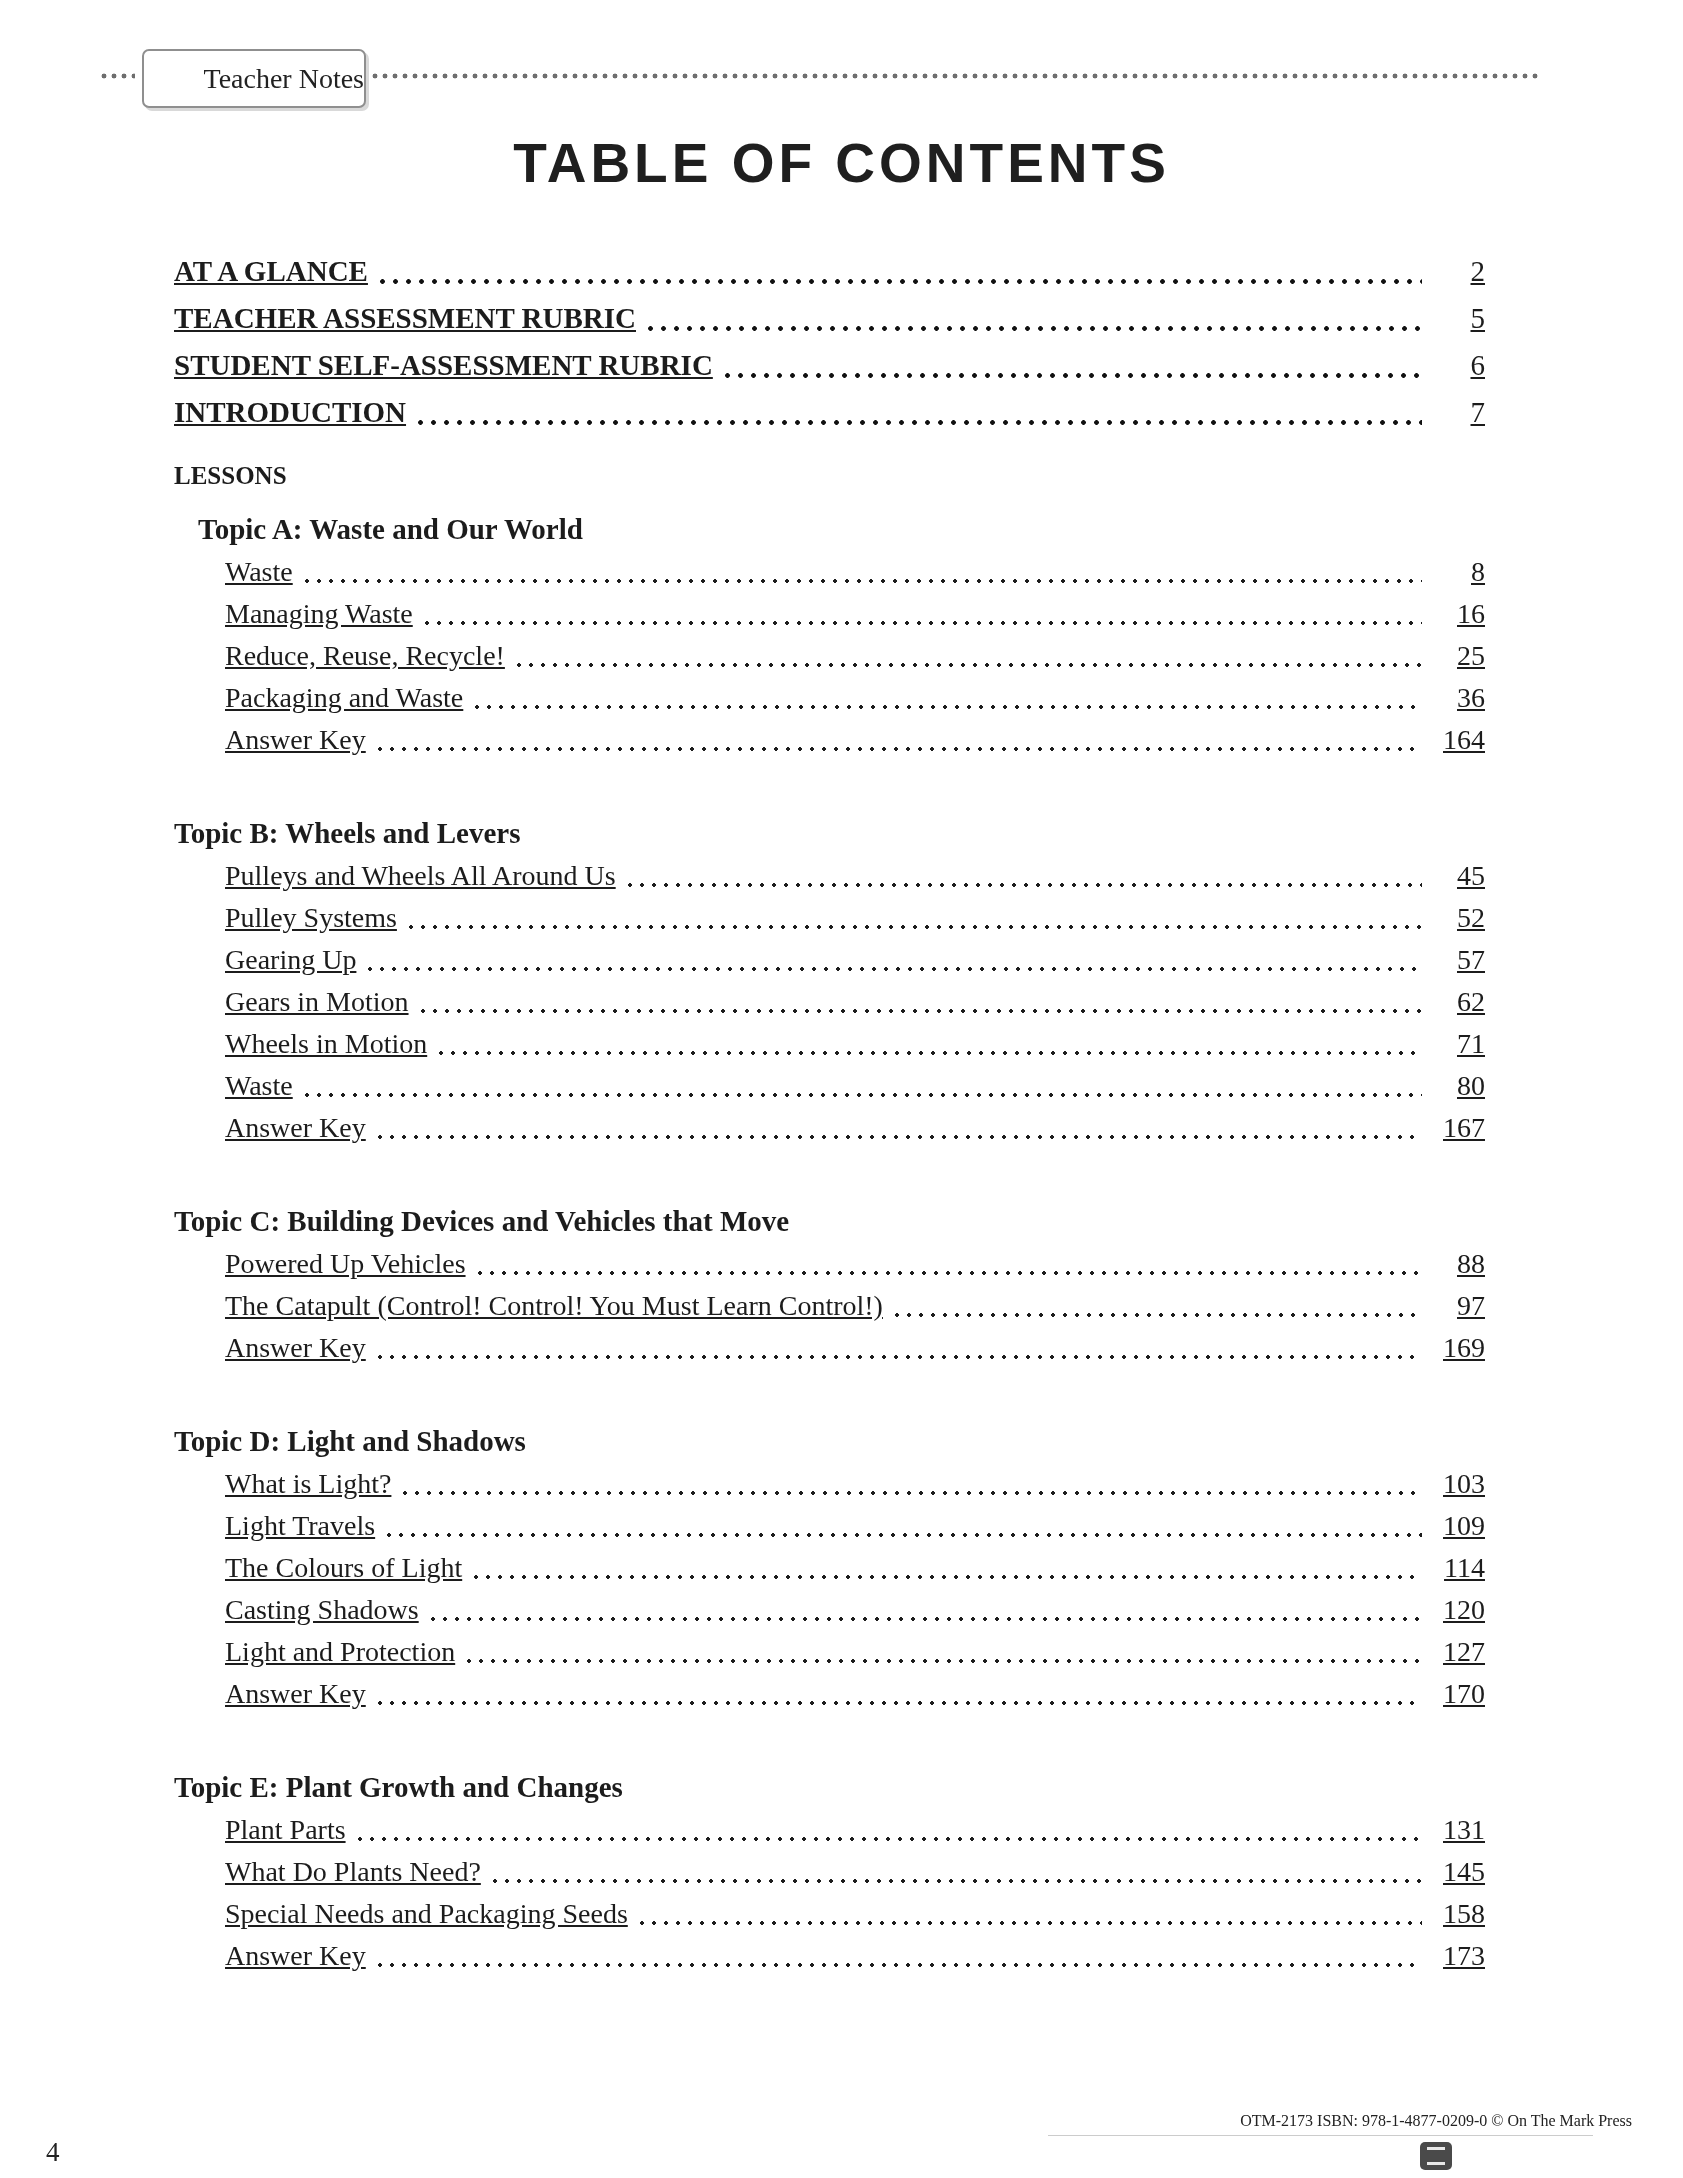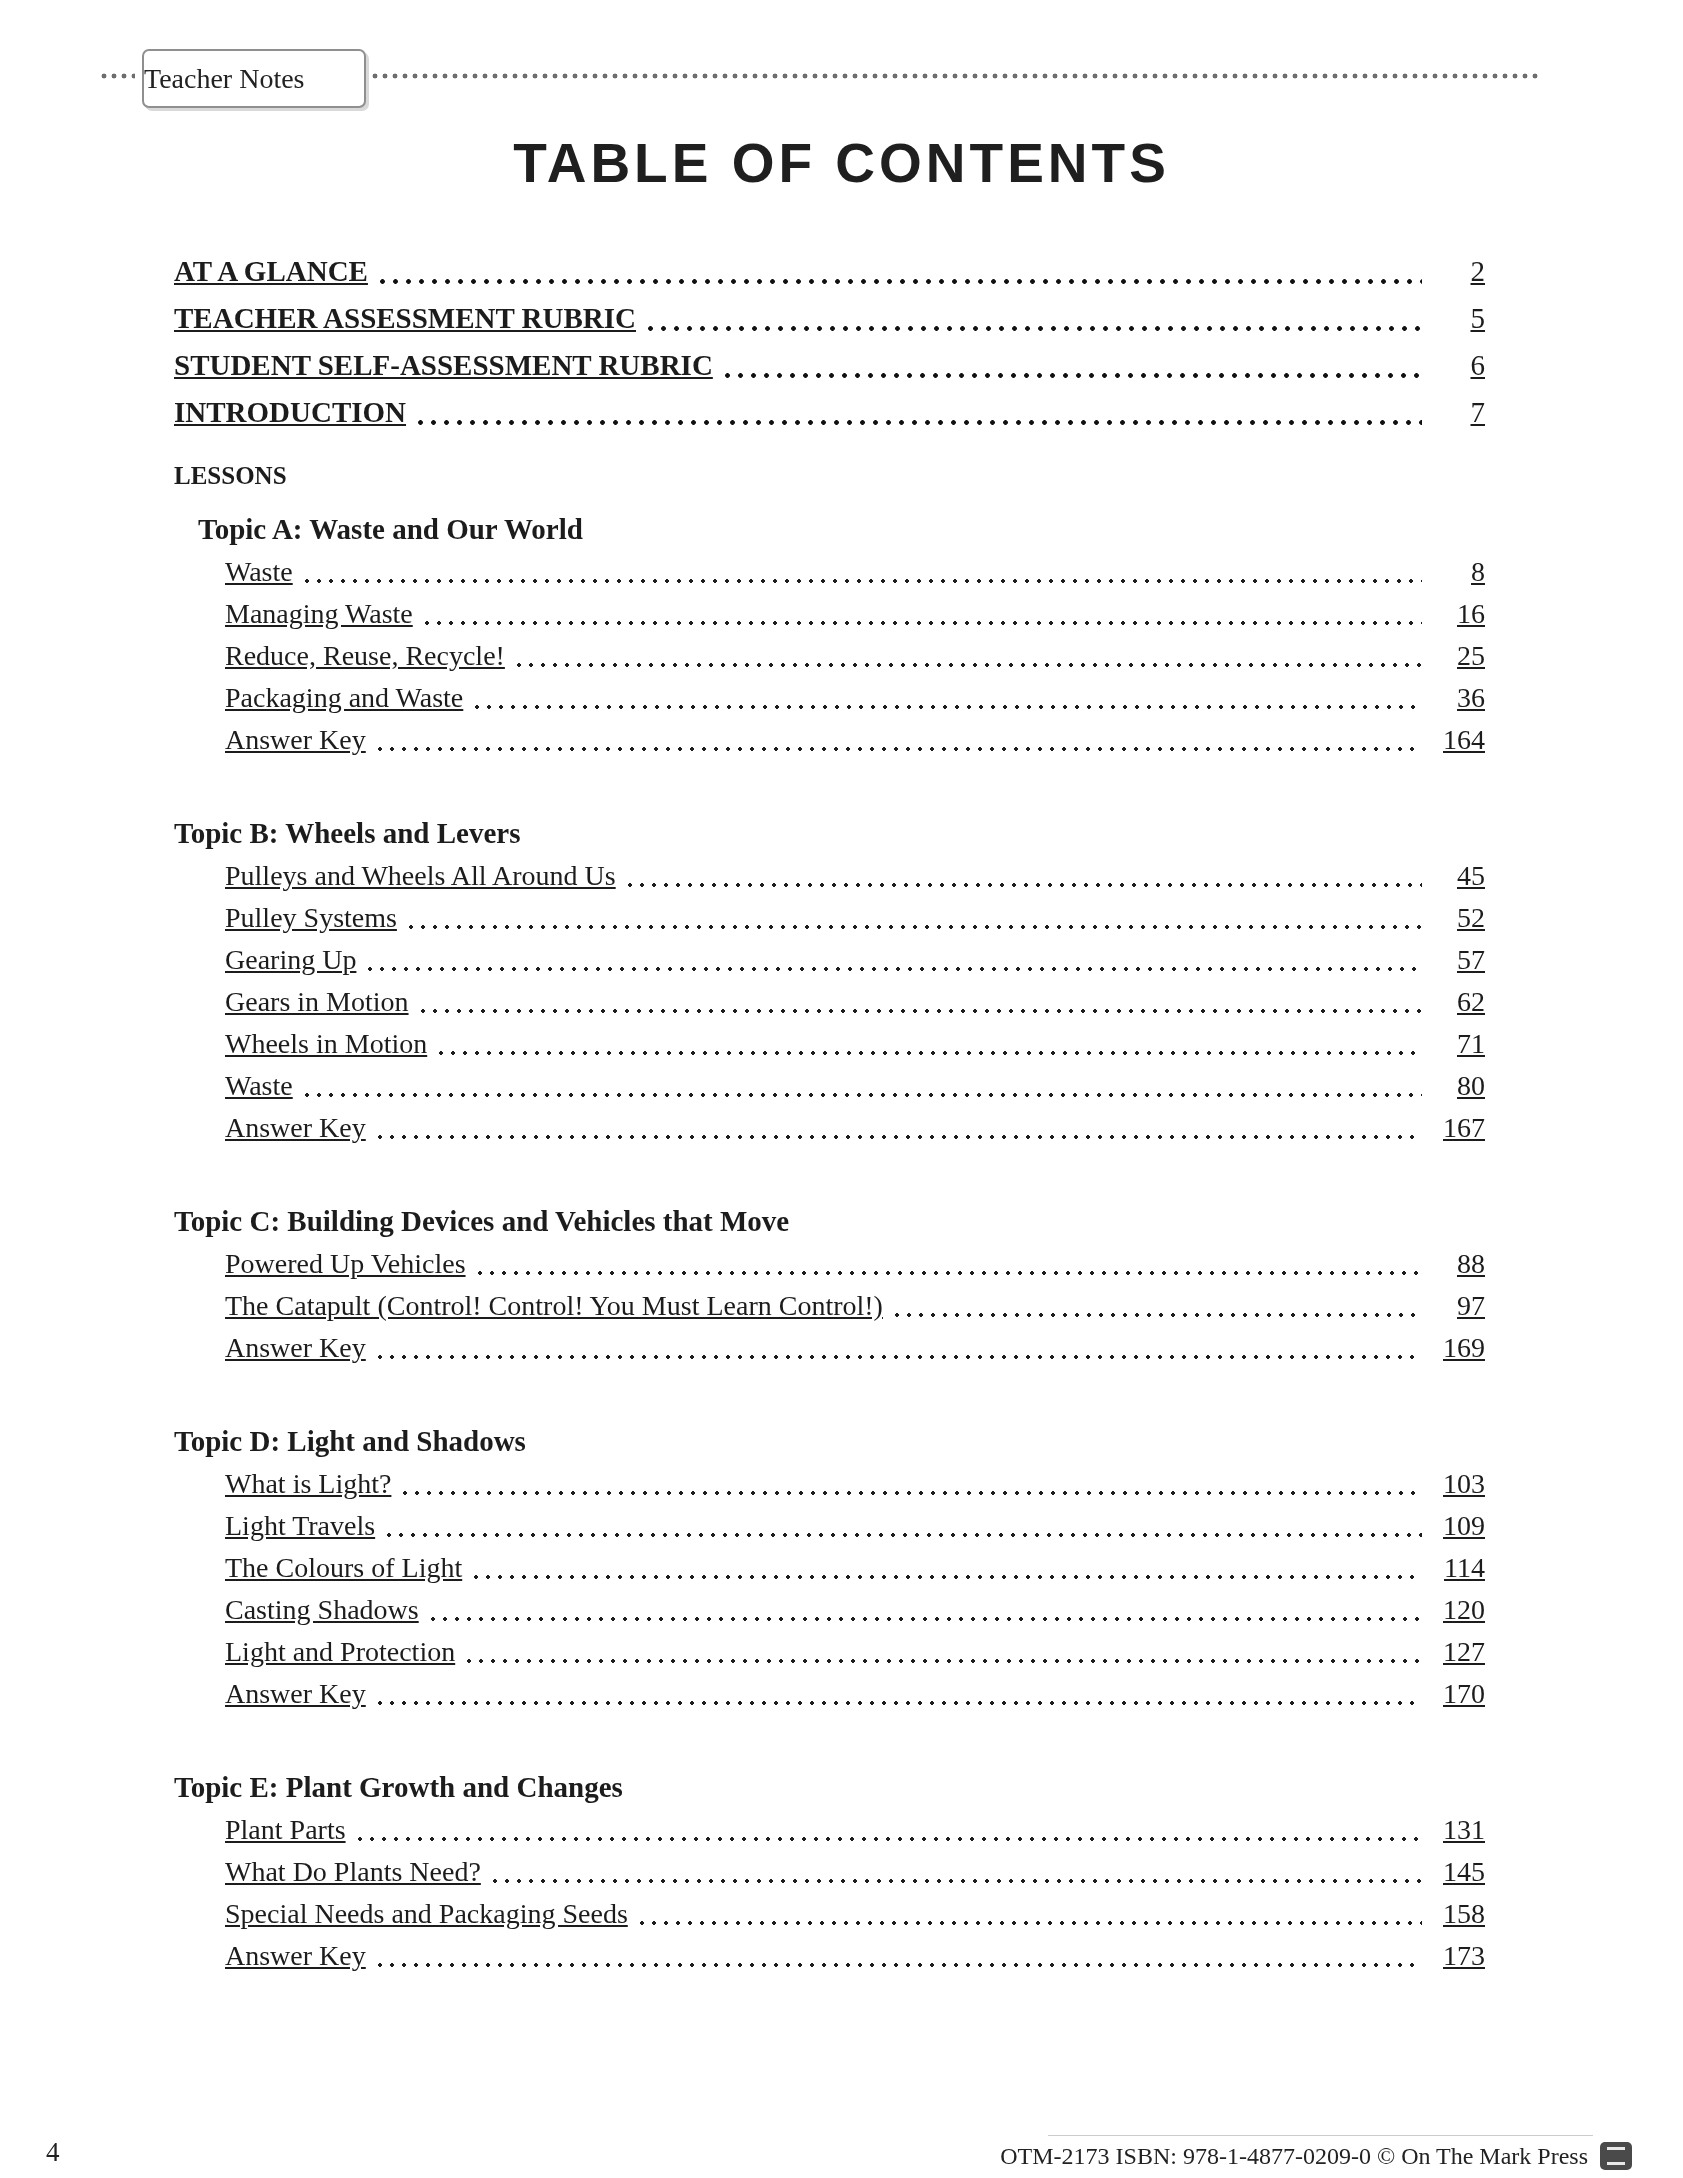--- a/index.html
+++ b/index.html
@@ -14,21 +14,21 @@
     position:absolute;height:8px;
     background-image:radial-gradient(circle,#6e6e6e 2.2px,transparent 2.7px);
     background-size:10px 8px;background-repeat:repeat-x;background-position:left center;
   }
   .dots-left{left:99px;top:72px;width:36px;}
   .dots-right{left:370px;top:72px;width:1170px;}
   .tab{
     position:absolute;left:142px;top:49px;width:220px;height:55px;
     border:2px solid #8f8f8f;border-radius:7px;background:#fff;
     box-shadow:3px 3px 0 #d9d9d9;
-    display:flex;align-items:center;justify-content:flex-start;
+    display:flex;align-items:center;justify-content:flex-end;
     font-size:28px;color:#222;
   }
 
   
   .title{
     position:absolute;top:131px;left:0;width:100%;margin:0;
     text-align:center;font-family:"Liberation Sans",sans-serif;
     font-weight:bold;font-size:55px;letter-spacing:4px;color:#1f1f1f;
   }
 
@@ -62,21 +62,21 @@
 
   
   .footer-rule{
     position:absolute;right:90px;bottom:42px;width:545px;height:1px;background:#cccccc;
   }
   .page-num{
     position:absolute;left:46px;bottom:10px;font-size:27px;color:#222;
   }
   .credit-wrap{
     position:absolute;right:51px;bottom:8px;display:flex;align-items:center;gap:12px;
-    font-size:24px;color:#222;
+    font-size:16px;color:#222;flex-direction:column;
   }
   .logo{
     width:32px;height:28px;border-radius:5px;background:#4a4a4a;
     display:flex;align-items:center;justify-content:center;flex:0 0 auto;
   }
   .logo-glyph{
     width:18px;height:12px;background:#4a4a4a;
     border-top:3px solid #e8e8e8;border-bottom:3px solid #e8e8e8;
   }
 </style>

